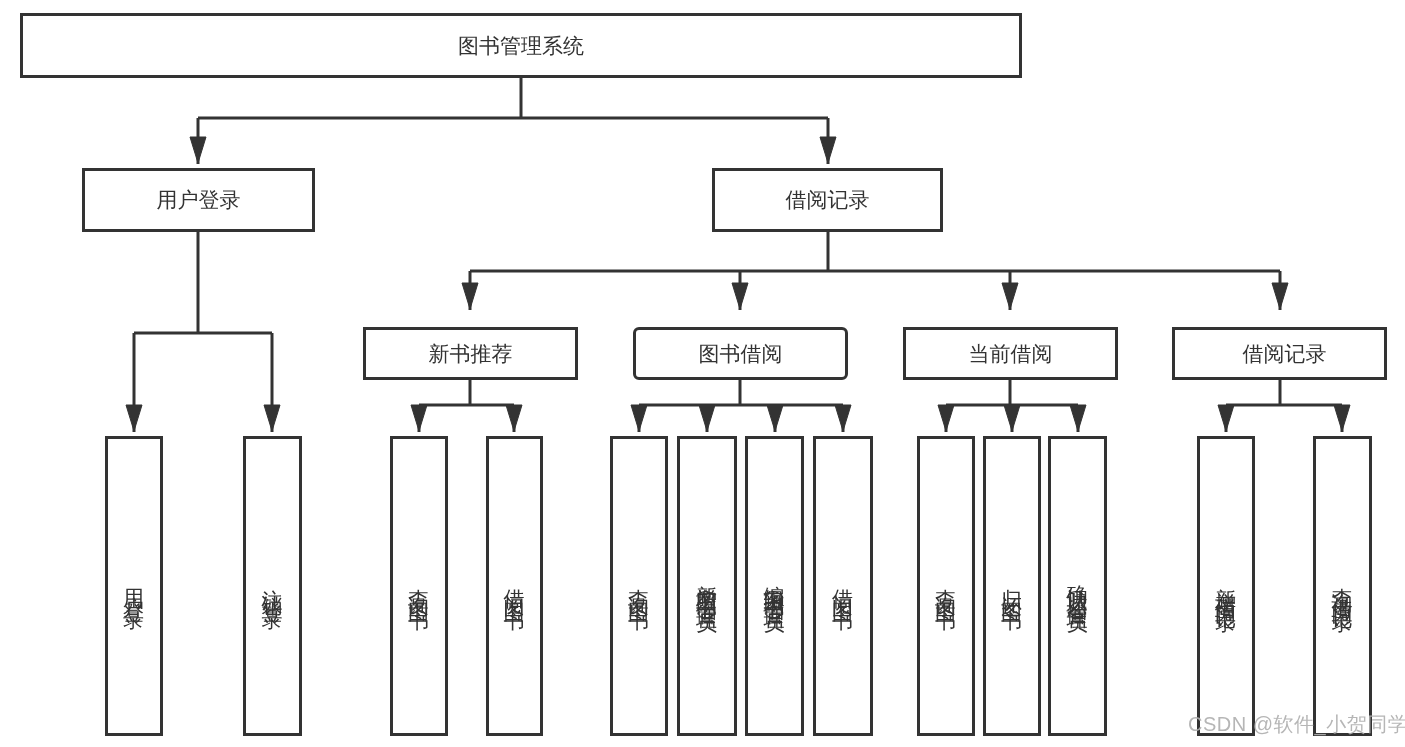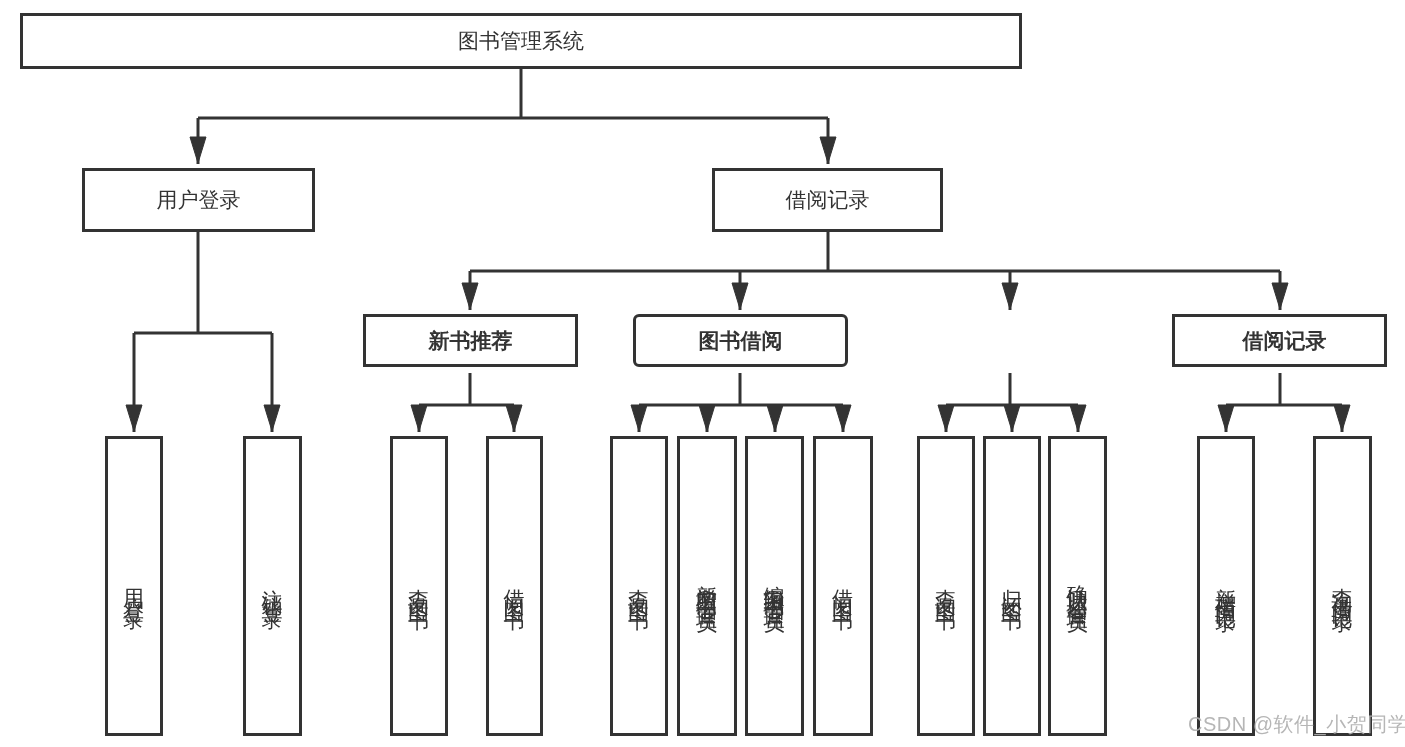--- a/index.html
+++ b/index.html
@@ -26,26 +26,26 @@
     color: #333333;
     display: flex;
     align-items: center;
     justify-content: center;
     font-size: 21px;
     z-index: 2;
     line-height: 1.2;
     white-space: nowrap;
   }
   
-  .root  { left: 20px;  top: 13px;  width: 1002px; height: 56px; }
+  .root  { left: 20px;  top: 13px;  width: 1002px; height: 65px; }
   
   .n-userlogin { left: 82px;  top: 168px; width: 233px; height: 64px; }
   .n-bookmgmt  { left: 712px; top: 168px; width: 231px; height: 64px; }
   
-  .l3 { top: 314px; width: 215px; height: 53px; font-weight: bold; }
+  .l3 { top: 327px; width: 215px; height: 53px; }
   .n-newbooks   { left: 363px; }
   .n-bookborrow { left: 633px; border-radius: 6px; }
   .n-curborrow  { left: 903px; }
   .n-records    { left: 1172px; padding-left: 10px; }
   
   .leaf {
     top: 436px; height: 300px;
     writing-mode: vertical-rl;
     text-orientation: mixed;
     letter-spacing: 7px;
@@ -130,20 +130,21 @@
     </g>
   </svg>
 
   <div class="box root">图书管理系统</div>
 
   <div class="box n-userlogin">用户登录</div>
   <div class="box n-bookmgmt">借阅记录</div>
 
   <div class="box l3 n-newbooks">新书推荐</div>
   <div class="box l3 n-bookborrow">图书借阅</div>
+  <div class="box l3 n-curborrow">当前借阅</div>
   <div class="box l3 n-records">借阅记录</div>
 
   <div class="box leaf lf1">用户登录</div>
   <div class="box leaf lf2">注销登录</div>
 
   <div class="box leaf lf3">查询图书</div>
   <div class="box leaf lf4">借阅图书</div>
 
   <div class="box leaf lf5">查询图书</div>
   <div class="box leaf lf6">新增图书（管理员）</div>

